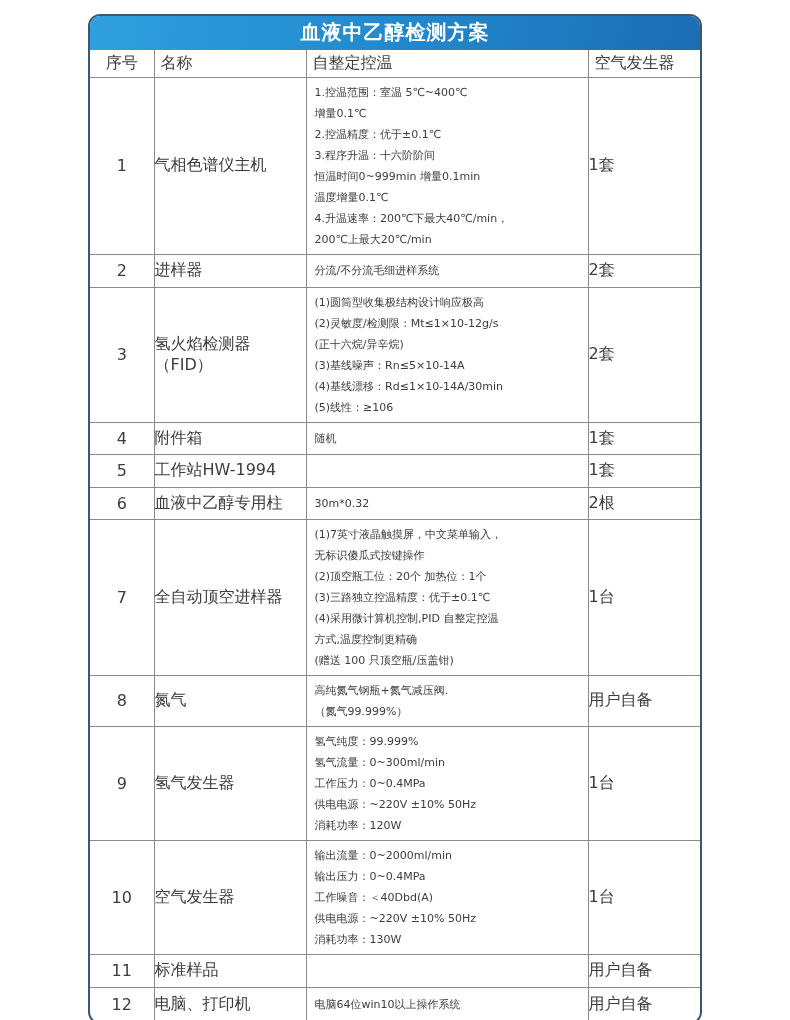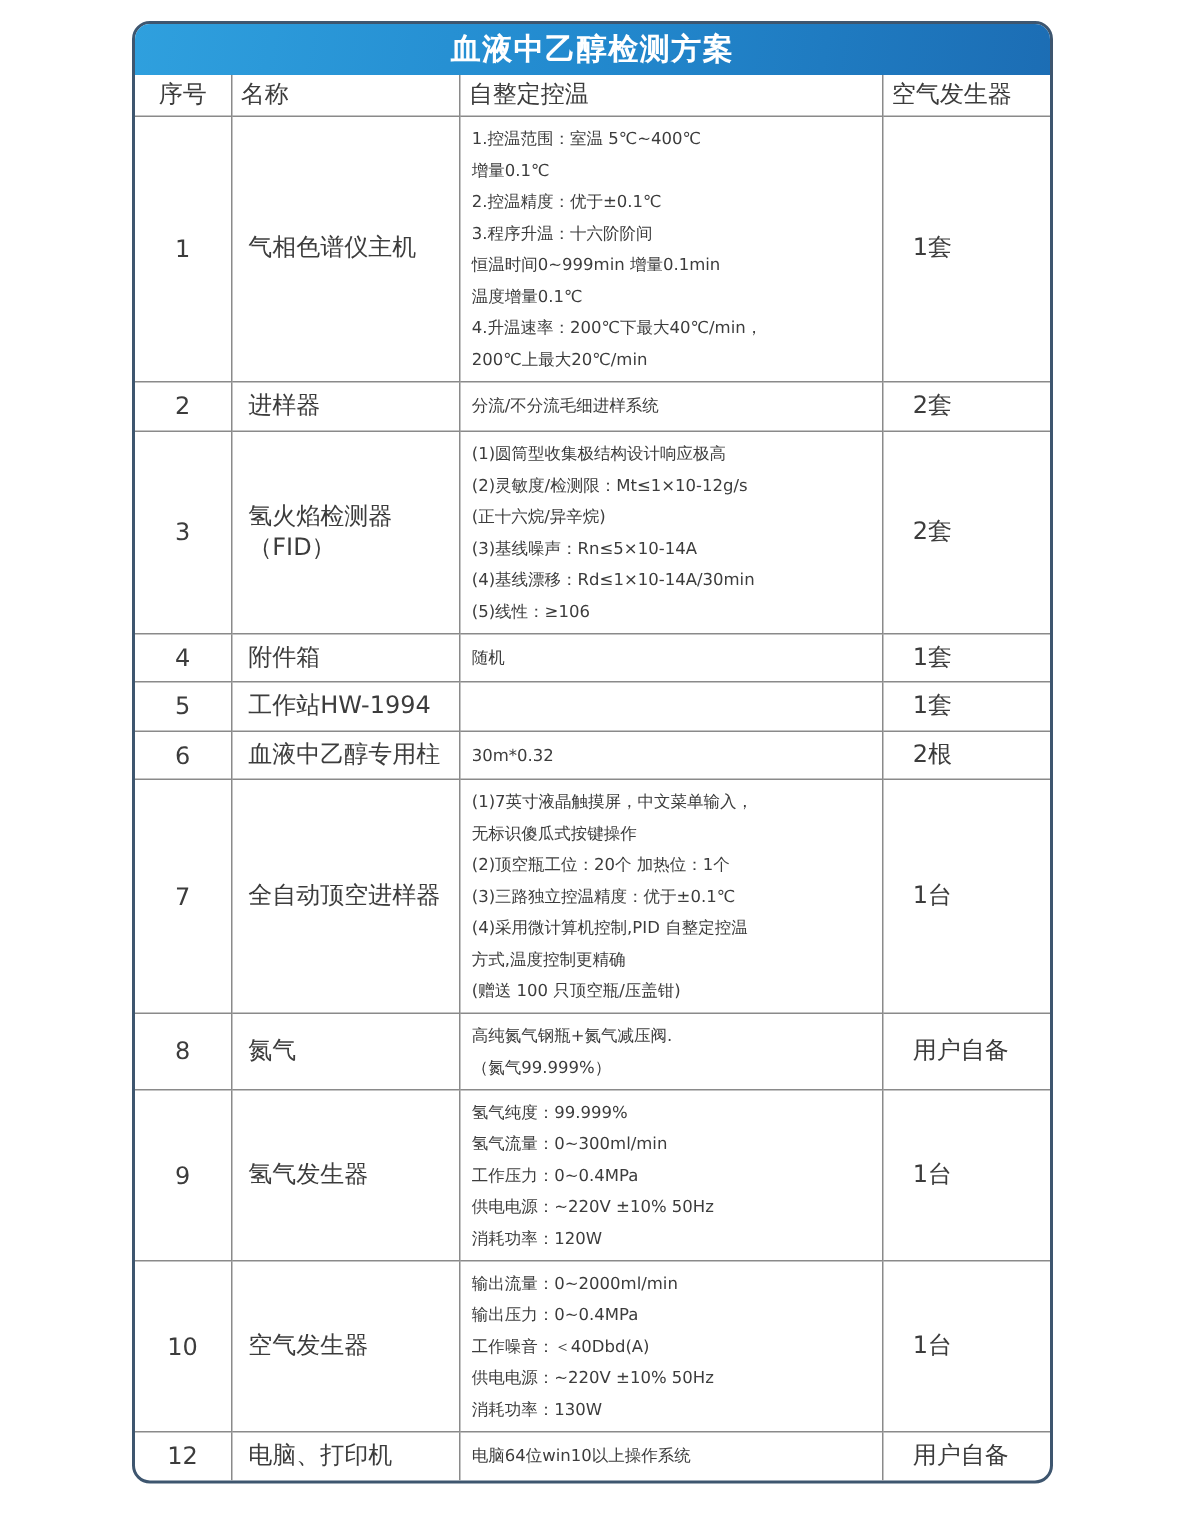--- a/index.html
+++ b/index.html
@@ -58,28 +58,28 @@
   tr > *:first-child { border-left: 0; }
   tr > *:last-child  { border-right: 0; }
   thead th           { border-top: 0; }
   tbody tr:last-child td { border-bottom: 0; }
 
   thead tr { height: 27px; }
   th { padding-left: 6px; }
   th.h-no { text-align: center; padding-left: 0; }
 
   td.col-no   { text-align: center; }
-  td.col-name { padding-left: 11px; padding-right: 4px; }
+  td.col-name { padding-right: 4px; }
   td.col-spec {
     padding: 4px 4px 4px 8px;
     white-space: pre-line;
     line-height: 21px;
     font-size: 11px;
   }
-  td.col-qty  { padding-left: 20px; }
+  td.col-qty  { padding-left: 0; }
 
   tbody tr:nth-child(1)  { height: 177px; }
   tbody tr:nth-child(2)  { height: 33px;  }
   tbody tr:nth-child(3)  { height: 135px; }
   tbody tr:nth-child(4)  { height: 32px;  }
   tbody tr:nth-child(5)  { height: 33px;  }
   tbody tr:nth-child(6)  { height: 32px;  }
   tbody tr:nth-child(7)  { height: 155px; }
   tbody tr:nth-child(8)  { height: 50px;  }
   tbody tr:nth-child(9)  { height: 113px; }
@@ -192,20 +192,26 @@
             <td class="col-no">10</td>
             <td class="col-name">空气发生器</td>
             <td class="col-spec">输出流量：0~2000ml/min
 输出压力：0~0.4MPa
 工作噪音：＜40Dbd(A)
 供电电源：~220V ±10% 50Hz
 消耗功率：130W</td>
             <td class="col-qty">1台</td>
           </tr>
           <tr>
+            <td class="col-no">11</td>
+            <td class="col-name">标准样品</td>
+            <td class="col-spec"></td>
+            <td class="col-qty">用户自备</td>
+          </tr>
+          <tr>
             <td class="col-no">12</td>
             <td class="col-name">电脑、打印机</td>
             <td class="col-spec">电脑64位win10以上操作系统</td>
             <td class="col-qty">用户自备</td>
           </tr>
         </tbody>
     </table>
   </div>
 </div>
 

